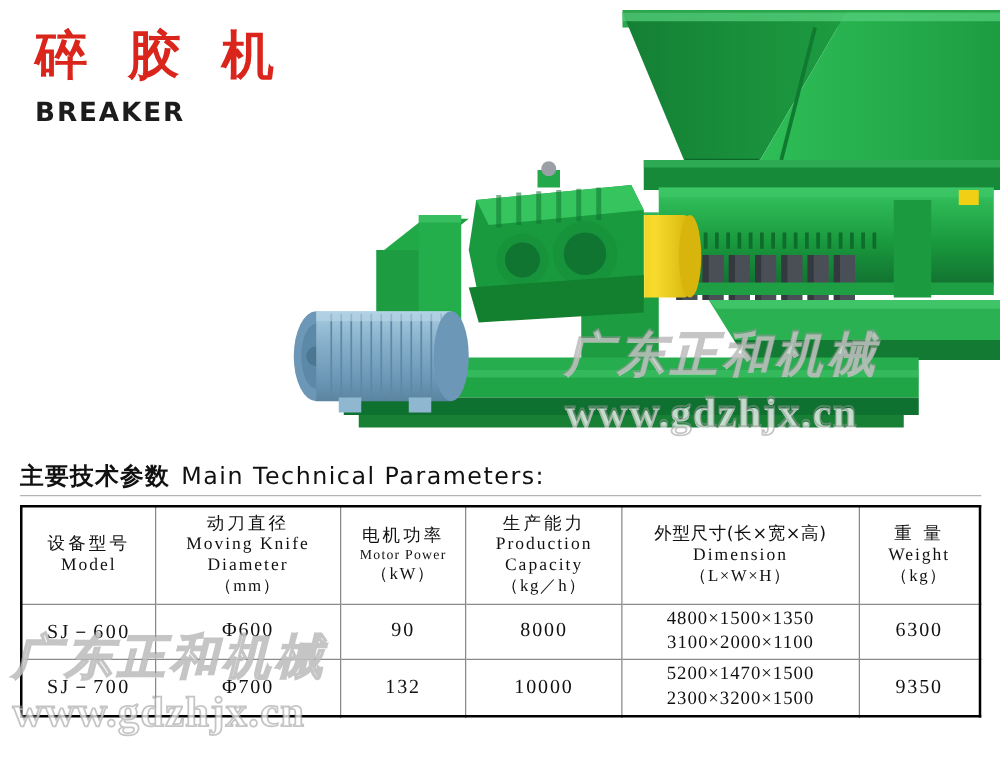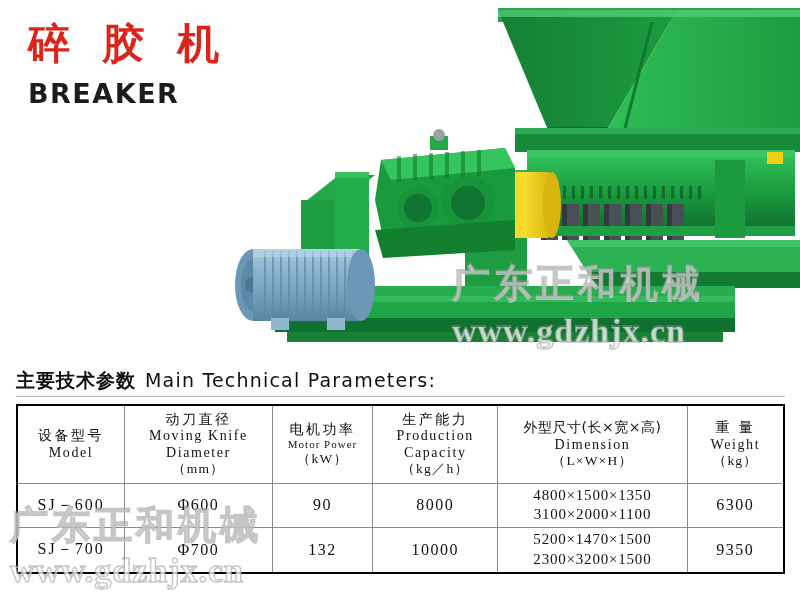--- a/index.html
+++ b/index.html
@@ -24,21 +24,21 @@
     font-size: 42px;
     letter-spacing: 9px;
     line-height: 1.05;
     white-space: nowrap;
   }
   #title-en {
     margin-top: 12px;
     color: #1c1c1c;
     font-family: "DejaVu Sans", sans-serif;
     font-weight: bold;
-    font-size: 27px;
+    font-size: 21px;
     letter-spacing: 1.5px;
   }
 
   
   #photo {
     position: absolute; left: 215px; top: 0px;
     width: 585px; height: 362px;
     z-index: 2;
   }
   #photo svg { display: block; width: 100%; height: 100%; }
@@ -48,21 +48,21 @@
     position: absolute;
     z-index: 8;
     pointer-events: none;
     font-family: "Liberation Serif", serif;
     font-weight: bold;
     color: rgba(255,255,255,0);
     -webkit-text-stroke: 1.4px rgba(150,150,150,0.55);
     text-shadow: 0 1px 0 rgba(255,255,255,0.75);
     white-space: nowrap;
   }
-  .wm-cn { font-family: "DejaVu Sans", sans-serif; letter-spacing: 4px; }
+  .wm-cn { font-family: "DejaVu Sans", sans-serif; letter-spacing: 4px; font-style: italic; }
   #wm-photo-cn  { left: 452px; top: 258px; font-size: 38px; }
   #wm-photo-url { left: 452px; top: 312px; font-size: 34px; letter-spacing: 1px; }
   #wm-table-cn  { left: 10px;  top: 500px; font-size: 38px; }
   #wm-table-url { left: 10px;  top: 552px; font-size: 34px; letter-spacing: 1px; }
 
   
   #section-heading {
     position: absolute; left: 16px; top: 368px;
     z-index: 5;
     display: flex; align-items: baseline; gap: 9px;

